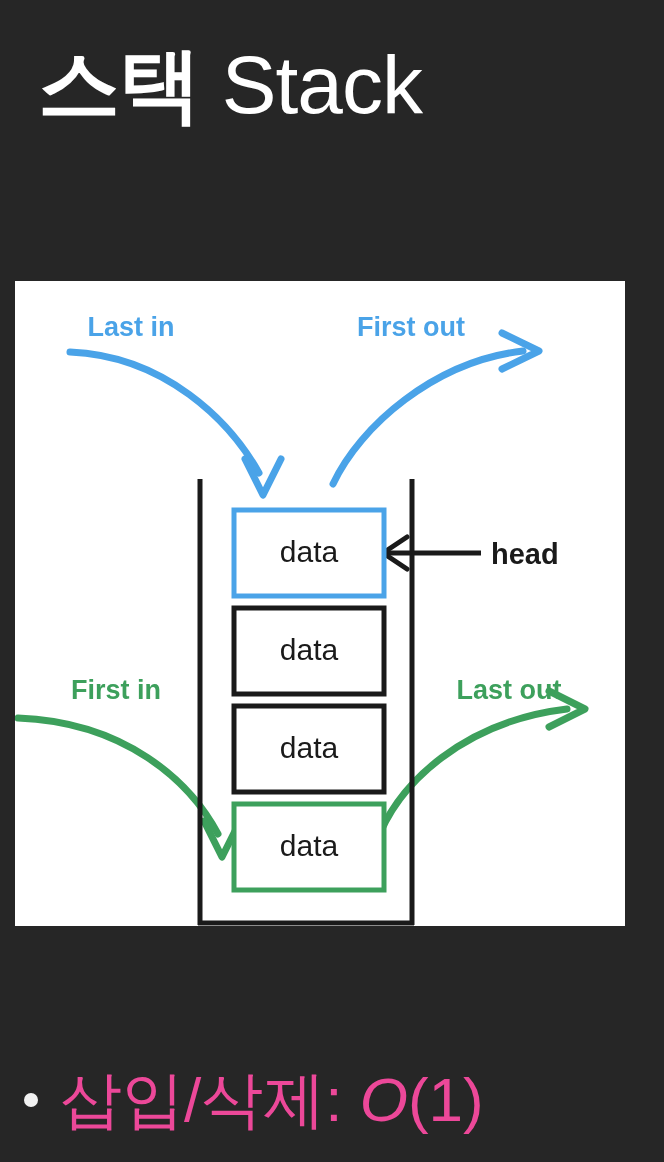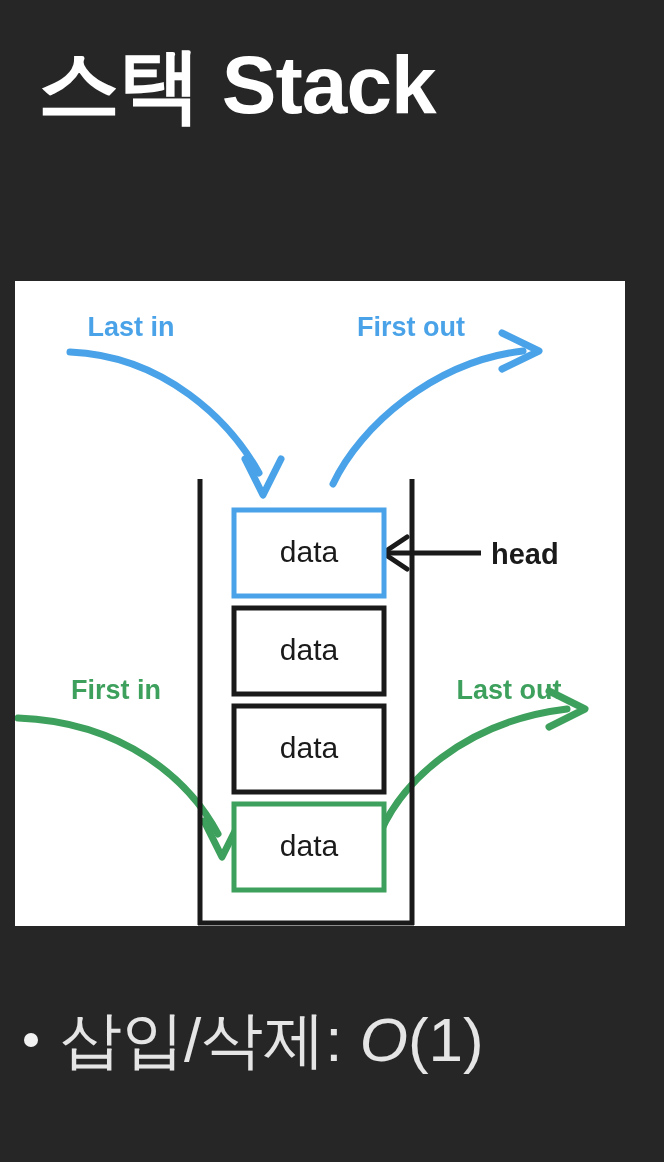--- a/index.html
+++ b/index.html
@@ -23,21 +23,21 @@
     width: 600px;
     height: 120px;
     color: #ffffff;
     font-size: 82px;
     line-height: 118px;
     font-weight: 700;
     white-space: nowrap;
     letter-spacing: -1px;
   }
   #slide-title .t-en {
-    font-weight: 700;
+    font-weight: 400;
   }
 
   
   #diagram-panel {
     position: absolute;
     left: 15px;
     top: 281px;
     width: 610px;
     height: 645px;
     background: #ffffff;
@@ -49,26 +49,26 @@
     top: 0;
     width: 610px;
     height: 645px;
     display: block;
   }
 
   
   #bullet-row {
     position: absolute;
     left: 24px;
-    top: 992px;
+    top: 1052px;
     width: 620px;
     height: 96px;
     display: flex;
     align-items: center;
-    color: #e5e5e5;
+    color: #ec4899;
   }
   #bullet-dot {
     width: 14px;
     height: 14px;
     border-radius: 50%;
     background: #f2f2f2;
     flex: 0 0 auto;
     margin-right: 22px;
   }
   #bullet-text {

